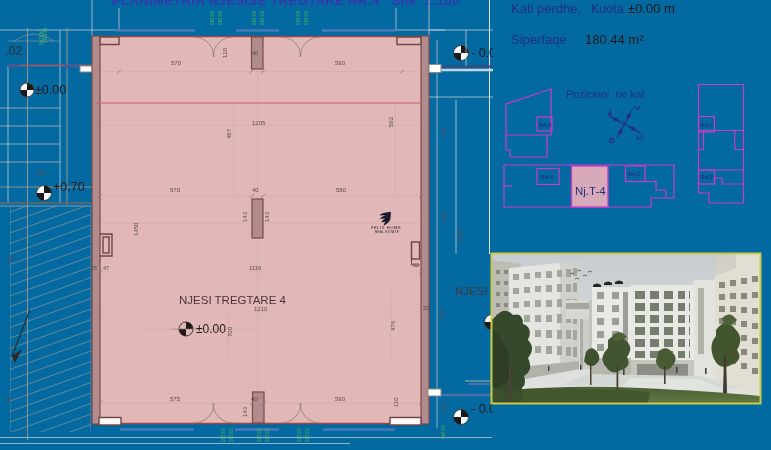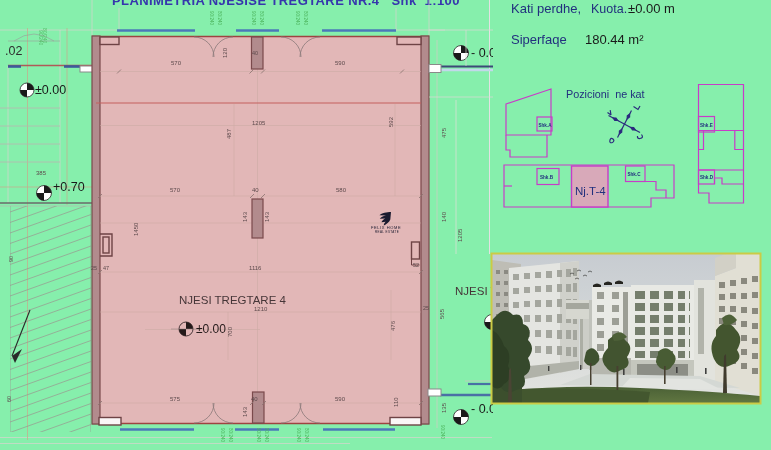--- a/index.html
+++ b/index.html
@@ -1,16 +1,16 @@
 <!DOCTYPE html>
 <html><head>
 <meta charset="utf-8">
 <style>
   html,body{margin:0;padding:0;background:#ffffff;}
-  #stage{position:relative;width:771px;height:450px;overflow:hidden;background:#86efac;
+  #stage{position:relative;width:771px;height:450px;overflow:hidden;background:#0369a1;
          font-family:"Liberation Sans", sans-serif;}
   svg{position:absolute;left:0;top:0;}
 </style>
 </head>
 <body>
 <div id="stage">
 <svg width="771" height="450" viewBox="0 0 771 450">
 
   <text x="112" y="4.5" font-size="13" font-weight="bold" fill="#3636ad" letter-spacing="0.4">PLANIMETRIA NJESISE TREGTARE NR.4&nbsp;&nbsp;&nbsp;Shk&nbsp;&nbsp;1:100</text>
 

